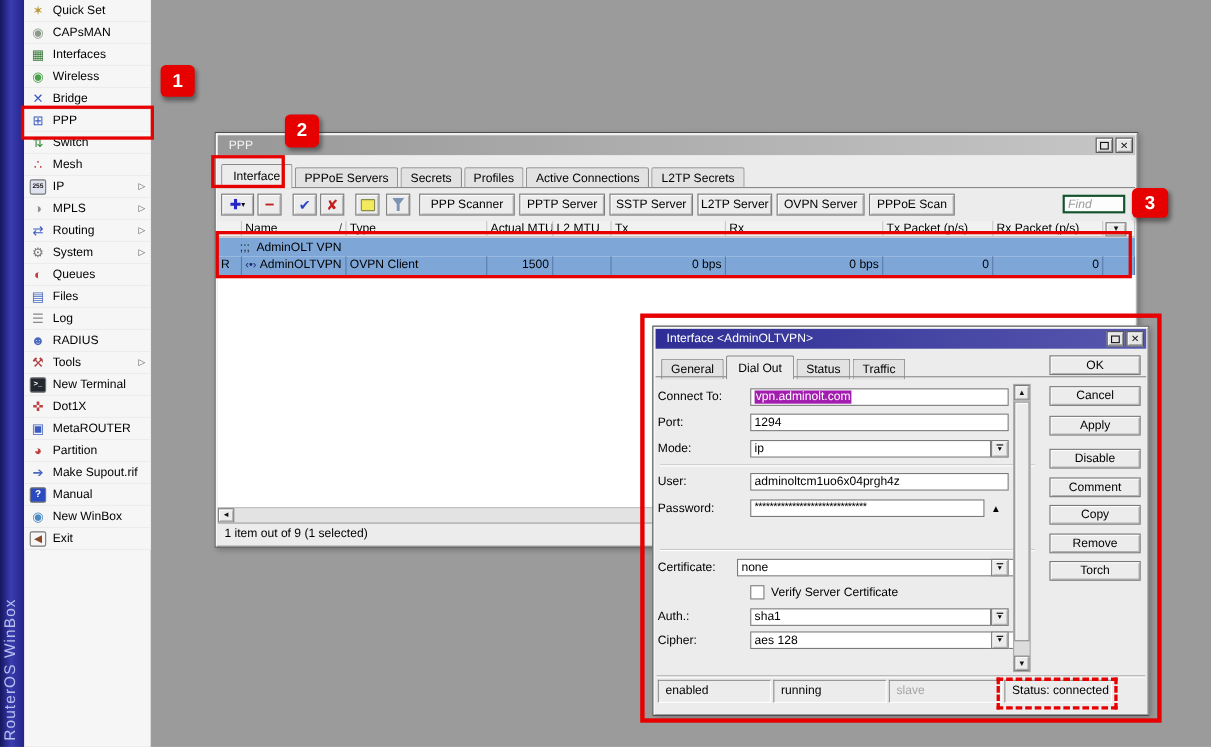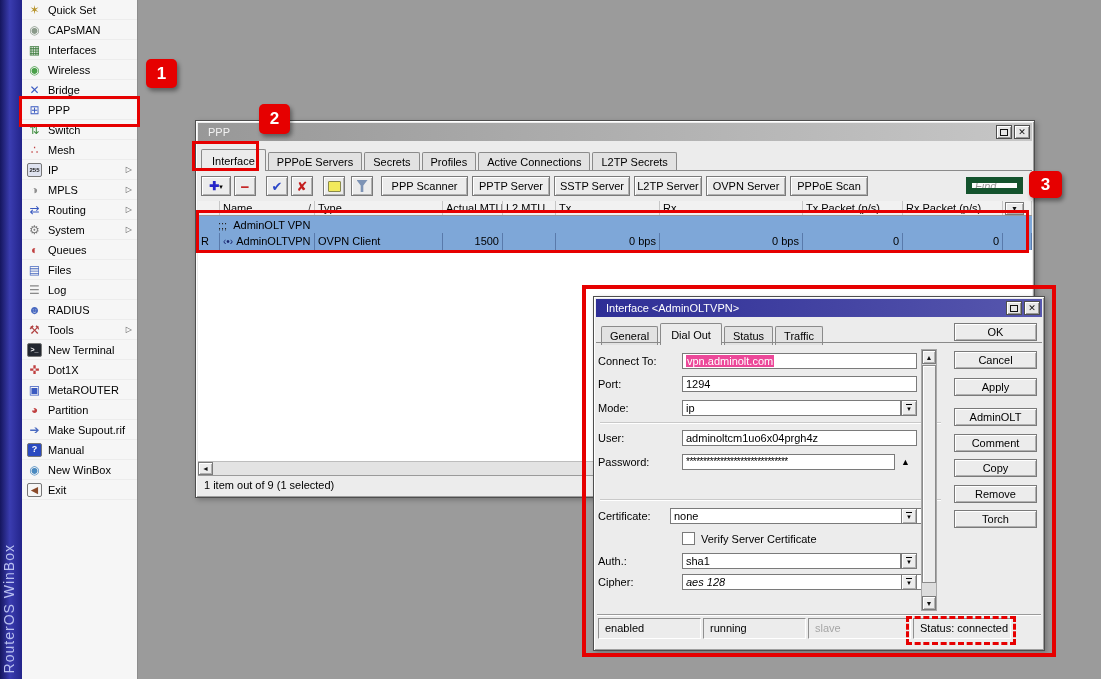--- a/index.html
+++ b/index.html
@@ -51,21 +51,21 @@
     box-shadow: inset 1px 1px 0 #fff, inset -1px -1px 0 #b0b0b0; display:flex; flex-direction:column;
     align-items:center; justify-content:center; }
   .ddb .g { font-size:6px; line-height:6px; border-top:1px solid #000; padding-top:1px; }
 
   
   #ppp-win { left:195px; top:120px; width:840px; height:378px; z-index:10; }
   #ppp-tabs { left:5px; top:26px; }
   #ppp-tabline { top:49px; }
   #ppp-toolbar { position:absolute; left:5px; top:55px; height:20px; display:flex; align-items:center; }
   .ic-btn { width:22px; height:20px; font-size:13px; }
-  #find-box { position:absolute; left:770px; top:56px; width:57px; height:17px; border:6px solid #14532d;
+  #find-box { position:absolute; left:770px; top:56px; width:57px; height:17px; border:2px solid #14532d;
     background:#fdfdfd; font-family:"Liberation Sans",sans-serif; font-size:11px; padding:0 3px; }
   #find-box::placeholder { font-style:italic; color:#9a9a9a; }
   .funnel { width:11px; height:12px; background:#7d93b5; clip-path:polygon(0 0,100% 0,62% 45%,62% 100%,38% 100%,38% 45%); }
   .note-ic { width:13px; height:11px; background:#f2ea5c; border:1px solid #8a8a4a; border-radius:1px; }
 
   #tbl-header { position:absolute; left:2px; top:80px; right:2px; height:15px; background:#f1f1f1;
     border-bottom:1px solid #9a9a9a; display:grid;
     grid-template-columns:22px 95px 128px 60px 53px 104px 143px 100px 100px 1fr; }
   .hcell { border-right:1px solid #c6c6c6; padding:0 3px; line-height:14px; white-space:nowrap; overflow:hidden; }
   .sort-g { float:right; color:#444; }
@@ -83,21 +83,21 @@
   #ppp-status { position:absolute; left:2px; top:354px; right:2px; height:20px; border-top:1px solid #9a9a9a;
     background:#ececec; padding:3px 6px; }
 
   
   #dlg { left:593px; top:296px; width:452px; height:355px; z-index:20; }
   #dlg-tabs { left:7px; top:24px; }
   #dlg-tabline { top:45px; }
   .frow { position:absolute; height:16px; }
   .flabel { position:absolute; left:4px; width:81px; text-align:left; line-height:16px; white-space:nowrap; }
   .sep { position:absolute; left:6px; width:341px; height:2px; border-top:1px solid #c9c9c9; border-bottom:1px solid #fff; }
-  .sel-text { background:#ec4899; color:#fff; padding:0 1px; }
+  .sel-text { background:#a21caf; color:#fff; padding:0 1px; }
   #dlg-scroll { position:absolute; left:327px; top:52px; width:16px; height:262px; background:#dcdcdc;
     border:1px solid #a8a8a8; }
   #dlg-scroll .thumb { position:absolute; left:0; top:15px; width:14px; height:218px; background:#ececec;
     border:1px solid #8a8a8a; box-shadow: inset 1px 1px 0 #fff; }
   .vs-btn { position:absolute; left:0; width:14px; height:14px; font-size:7px; }
   .dlg-btn { position:absolute; left:360px; width:83px; height:18px; }
   .cbox { position:absolute; width:13px; height:13px; background:#fff; border:1px solid #7a7a7a; }
   #dlg-footsep { position:absolute; left:3px; right:3px; top:317px; height:2px; border-top:1px solid #9a9a9a; border-bottom:1px solid #fff; }
   .fpanel { position:absolute; top:321px; height:21px; border:1px solid; border-color:#8f8f8f #fff #fff #8f8f8f;
     padding:3px 6px; white-space:nowrap; overflow:hidden; }
@@ -384,40 +384,40 @@
     </div>
     <div class="frow" style="left:0;top:256px;right:0;">
       <span class="flabel">Auth.:</span>
       <span class="field" style="position:absolute;left:88px;width:219px;">sha1</span>
       <span class="ddb" style="position:absolute;left:307px;">
           <span class="g">▼</span>
         </span>
     </div>
     <div class="frow" style="left:0;top:277px;right:0;">
       <span class="flabel">Cipher:</span>
-      <span class="field" style="position:absolute;left:88px;width:250px;font-style:italic;">aes 128</span>
+      <span class="field" style="position:absolute;left:88px;width:250px;">aes 128</span>
       <span class="ddb" style="position:absolute;left:307px;">
           <span class="g">▼</span>
         </span>
     </div>
 
     <div id="dlg-scroll">
       <span class="btn vs-btn" style="top:0;">
           <span style="color: rgb(17, 17, 17);">▲</span>
         </span>
       <span class="thumb"></span>
       <span class="btn vs-btn" style="bottom:0;">
           <span style="color: rgb(17, 17, 17);">▼</span>
         </span>
     </div>
 
     <span class="btn dlg-btn" style="top:26px;">OK</span>
     <span class="btn dlg-btn" style="top:54px;">Cancel</span>
     <span class="btn dlg-btn" style="top:81px;">Apply</span>
-    <span class="btn dlg-btn" style="top:111px;">AdminOLT</span>
+    <span class="btn dlg-btn" style="top:111px;">Disable</span>
     <span class="btn dlg-btn" style="top:137px;">Comment</span>
     <span class="btn dlg-btn" style="top:162px;">Copy</span>
     <span class="btn dlg-btn" style="top:188px;">Remove</span>
     <span class="btn dlg-btn" style="top:213px;">Torch</span>
 
     <div id="dlg-footsep"></div>
     <span class="fpanel" style="left:4px;width:103px;">enabled</span>
     <span class="fpanel" style="left:109px;width:103px;">running</span>
     <span class="fpanel dim" style="left:214px;width:103px;">slave</span>
     <span class="fpanel" style="left:319px;width:98px;">Status: connected</span>

